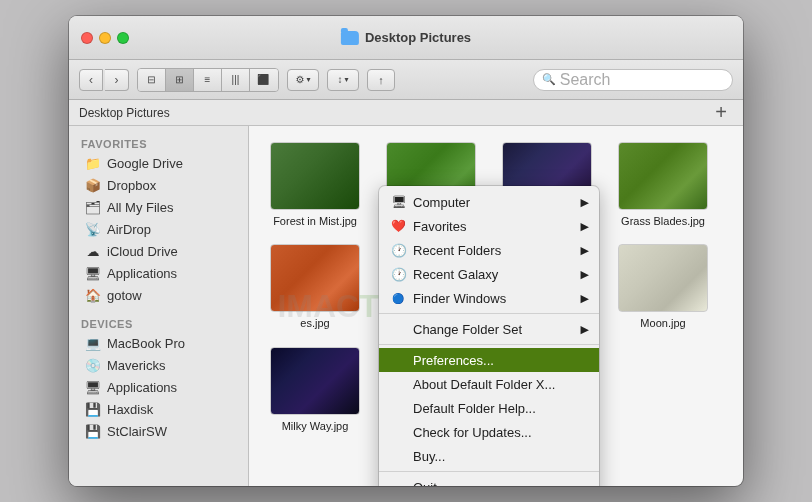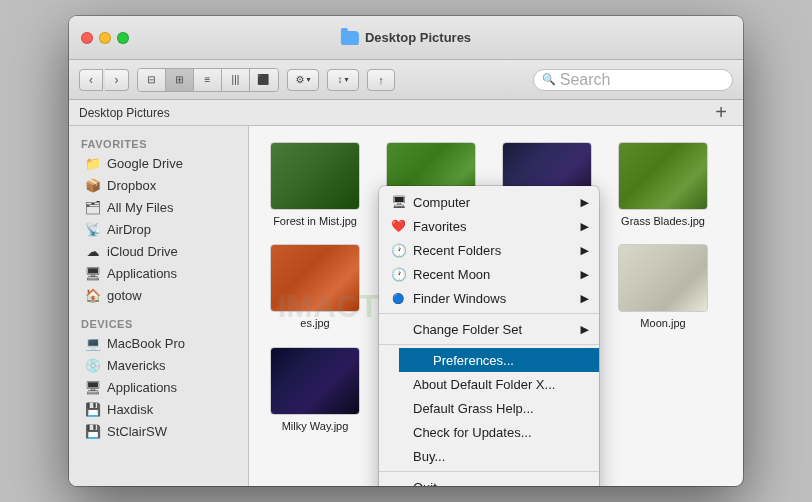--- a/index.html
+++ b/index.html
@@ -324,23 +324,22 @@
       align-items: center;
       padding: 4px 12px;
       cursor: pointer;
       color: #222;
       font-size: 13px;
       gap: 6px;
       position: relative;
     }
 
     .menu-item:hover, .menu-item.highlighted {
-      background: #0369a1;
+      background: #4d7c0f;
       color: white;
-      margin-left: 20px;
     }
 
     .menu-item .arrow {
       position: absolute;
       right: 10px;
       font-size: 11px;
     }
 
     .menu-separator {
       height: 1px;
@@ -599,21 +598,21 @@
           <span>Favorites</span>
           <span class="arrow">▶</span>
         </div>
         <div class="menu-item">
           <div class="menu-icon" style="font-size:13px;">🕐</div>
           <span>Recent Folders</span>
           <span class="arrow">▶</span>
         </div>
         <div class="menu-item">
           <div class="menu-icon" style="font-size:13px;">🕐</div>
-          <span>Recent Moon</span>
+          <span>Recent Galaxy</span>
           <span class="arrow">▶</span>
         </div>
         <div class="menu-item">
           <div class="menu-icon" style="font-size:10px; color:#3d7adb;">🔵</div>
           <span>Finder Windows</span>
           <span class="arrow">▶</span>
         </div>
 
         <div class="menu-separator"></div>
 
@@ -628,21 +627,21 @@
         <div class="menu-item highlighted">
           <div class="menu-icon"></div>
           <span>Preferences...</span>
         </div>
         <div class="menu-item">
           <div class="menu-icon"></div>
           <span>About Default Folder X...</span>
         </div>
         <div class="menu-item">
           <div class="menu-icon"></div>
-          <span>Default Grass Help...</span>
+          <span>Default Folder Help...</span>
         </div>
         <div class="menu-item">
           <div class="menu-icon"></div>
           <span>Check for Updates...</span>
         </div>
         <div class="menu-item">
           <div class="menu-icon"></div>
           <span>Buy...</span>
         </div>
 

